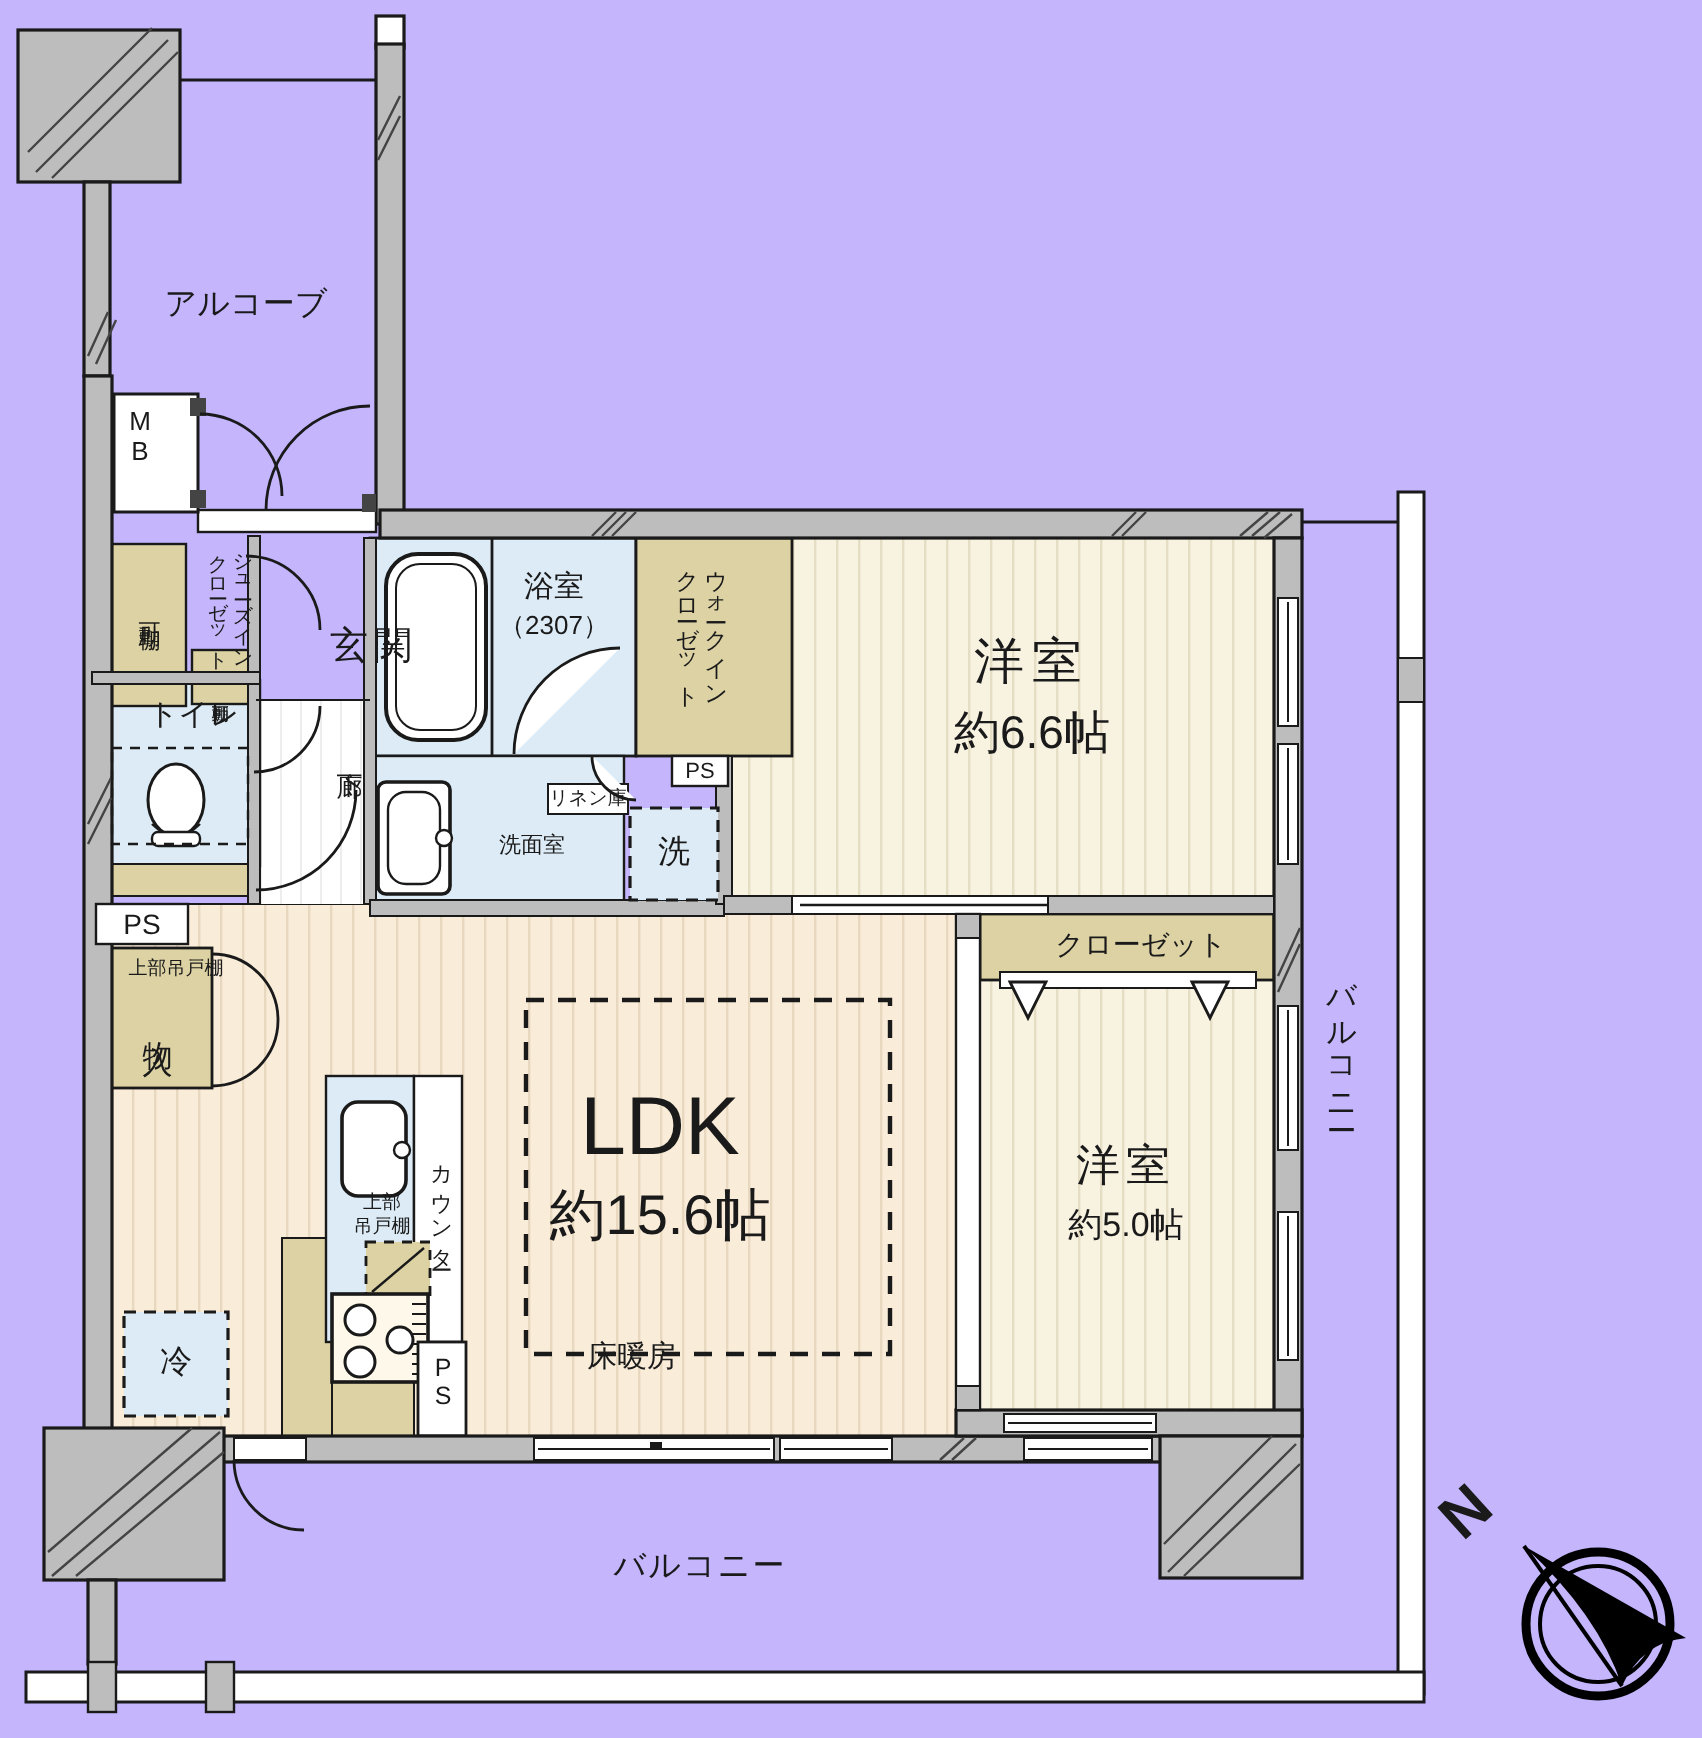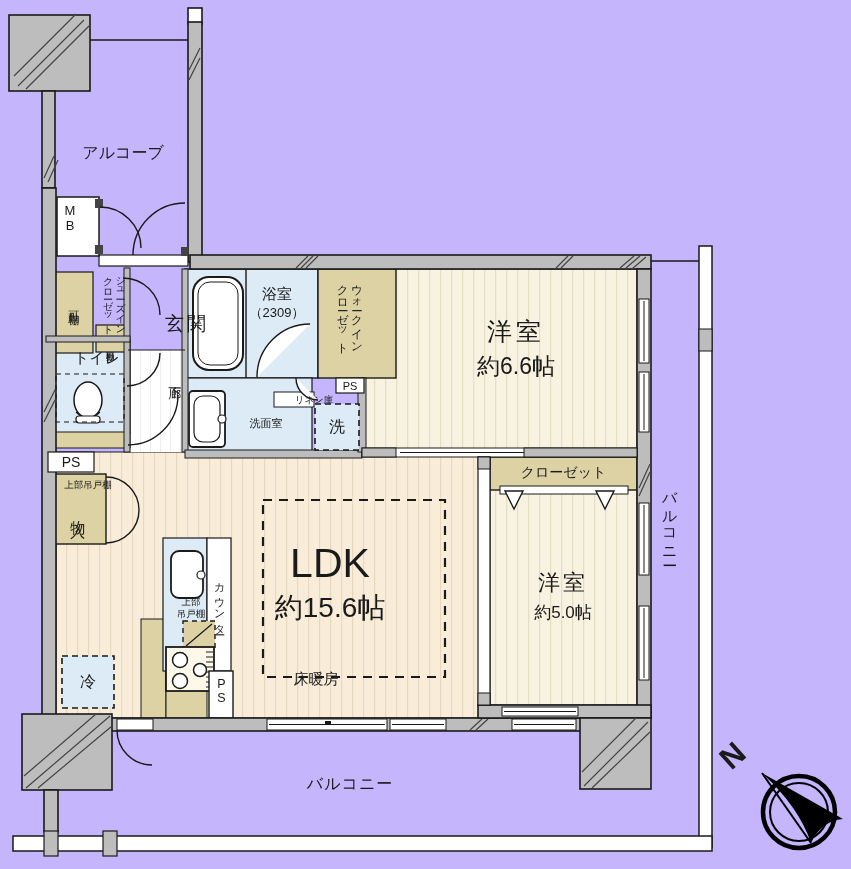--- a/index.html
+++ b/index.html
@@ -208,29 +208,29 @@
 <div class="lbl vtext" style="left:66px;top:281px;height:48px;font-size:11px;">可動棚</div>
 <div class="lbl vtext wrap2" style="left:98px;top:267px;width:28px;height:66px;font-size:10px;letter-spacing:0.5px;">シューズインクローゼット</div>
 <div class="lbl vtext" style="left:105px;top:327px;height:38px;font-size:8.5px;letter-spacing:0;">可動棚</div>
 <div class="lbl" style="left:124px;top:312px;width:62px;font-size:19px;letter-spacing:3px;font-weight:500;padding-left:32px;">玄関</div>
 <div class="lbl vtext" style="left:166px;top:355px;height:44px;font-size:13px;">廊下</div>
 <div class="lbl" style="left:58px;top:349px;width:62px;font-size:15px;text-align:right;">トイレ</div>
 <div class="lbl" style="left:46px;top:434px;width:84px;font-size:9.5px;margin-top:45px;">上部吊戸棚</div>
 <div class="lbl" style="left:48px;top:454px;width:46px;font-size:14px;">PS</div>
 <div class="lbl vtext" style="left:68px;top:487px;height:48px;font-size:15px;">物入</div>
 <div class="lbl" style="left:231px;top:285px;width:92px;font-size:15px;">浴室</div>
-<div class="lbl" style="left:231px;top:305px;width:92px;font-size:13px;">（2309）</div>
+<div class="lbl" style="left:231px;top:305px;width:92px;font-size:13px;">（2307）</div>
 <div class="lbl vtext wrap2" style="left:328px;top:274px;width:36px;height:78px;font-size:11.5px;letter-spacing:1px;">ウォークインクローゼット</div>
 <div class="lbl" style="left:336px;top:380px;width:28px;font-size:11px;">PS</div>
-<div class="lbl" style="left:274px;top:394px;width:40px;font-size:9.5px;padding-left:20px;">リネン庫</div>
+<div class="lbl" style="left:274px;top:394px;width:40px;font-size:9.5px;">リネン庫</div>
 <div class="lbl" style="left:224px;top:417px;width:84px;font-size:11px;">洗面室</div>
 <div class="lbl" style="left:315px;top:404px;width:44px;font-size:16px;line-height:46px;">洗</div>
 <div class="lbl" style="left:436px;top:316px;width:160px;font-size:25px;letter-spacing:4px;">洋室</div>
 <div class="lbl" style="left:436px;top:352px;width:160px;font-size:23px;">約6.6帖</div>
-<div class="lbl" style="left:492px;top:464px;width:143px;font-size:14px;">クローゼット</div>
+<div class="lbl" style="left:492px;top:464px;width:157px;font-size:14px;">クローゼット</div>
 <div class="lbl" style="left:483px;top:569px;width:160px;font-size:22px;letter-spacing:3px;">洋室</div>
 <div class="lbl" style="left:483px;top:602px;width:160px;font-size:17px;text-align:center;">約5.0帖</div>
 <div class="lbl" style="left:240px;top:538px;width:180px;font-size:41px;">LDK</div>
 <div class="lbl" style="left:240px;top:590px;width:180px;font-size:28px;">約15.6帖</div>
 <div class="lbl" style="left:280px;top:650px;width:72px;font-size:15px;margin-top:20px;">床暖房</div>
 <div class="lbl vtext" style="left:212px;top:549px;height:108px;font-size:11px;letter-spacing:1px;">カウンター</div>
 <div class="lbl pre" style="left:168px;top:596px;width:46px;font-size:9.5px;">上部
 吊戸棚</div>
 <div class="lbl stack" style="left:214px;top:677px;width:15px;font-size:12.5px;">PS</div>
 <div class="lbl" style="left:62px;top:656px;width:52px;font-size:16px;line-height:52px;">冷</div>

